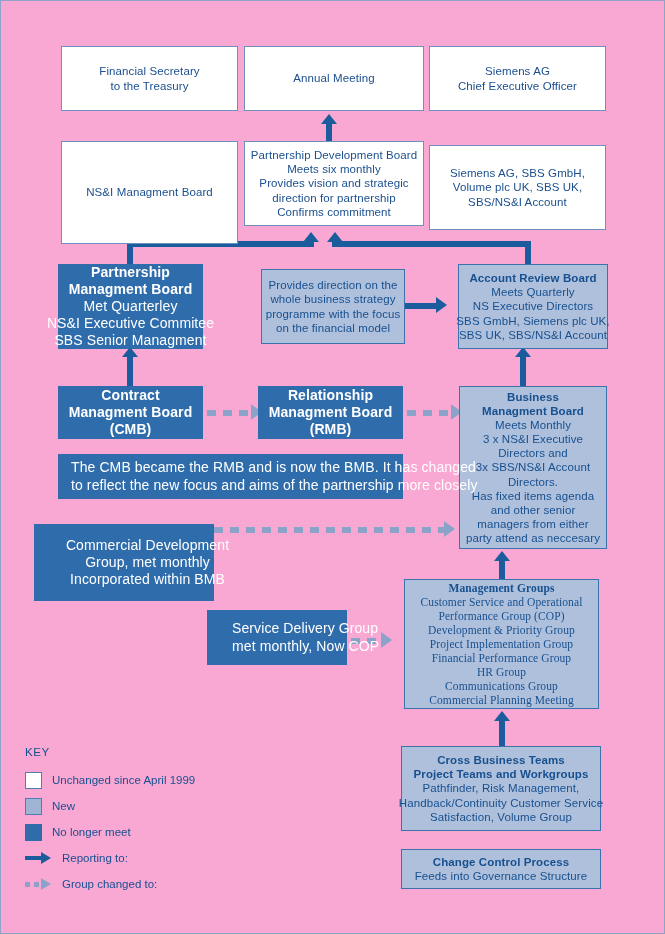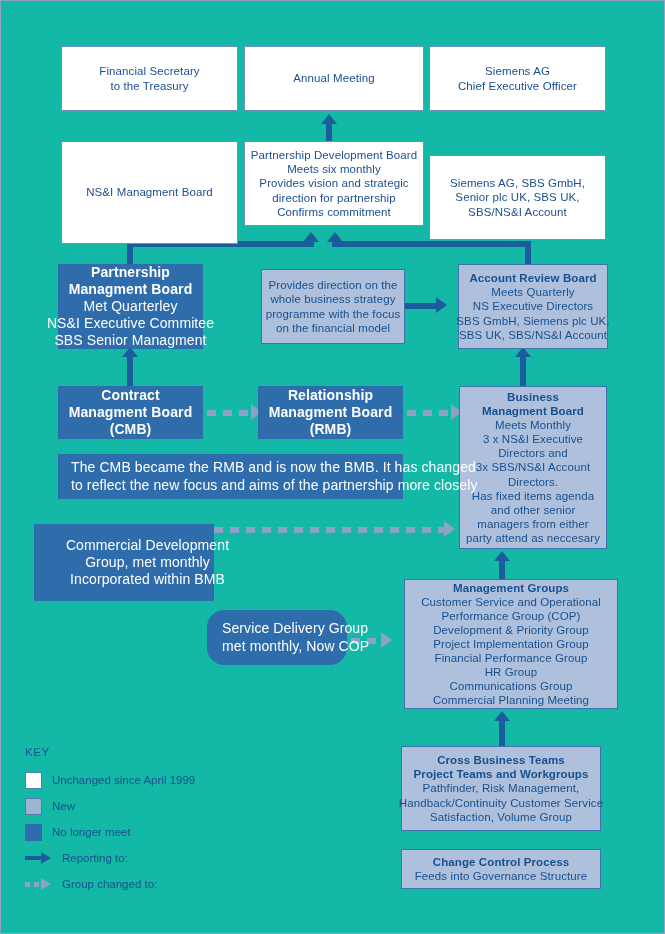--- a/index.html
+++ b/index.html
@@ -12,21 +12,21 @@
     background: #cdd6e8;
     font-family: "Liberation Sans", sans-serif;
     overflow: hidden;
   }
   #page {
     position: relative;
     width: 665px;
     height: 934px;
     box-sizing: border-box;
     border: 1px solid #8ea3c6;
-    background: #14b8a6;
+    background: #f9a8d4;
   }
 
   .box {
     position: absolute;
     box-sizing: border-box;
     display: flex;
     flex-direction: column;
     align-items: center;
     justify-content: center;
     text-align: center;
@@ -202,23 +202,23 @@
   </div>
 
   <div class="box v-white" style="left:243px; top:140px; width:180px; height:85px;">
     <span class="ln">Partnership Development Board</span>
     <span class="ln">Meets six monthly</span>
     <span class="ln">Provides vision and strategic</span>
     <span class="ln">direction for partnership</span>
     <span class="ln">Confirms commitment</span>
   </div>
 
-  <div class="box v-white" style="left:428px; top:154px; width:177px; height:85px;">
+  <div class="box v-white" style="left:428px; top:144px; width:177px; height:85px;">
     <span class="ln">Siemens AG, SBS GmbH,</span>
-    <span class="ln">Senior plc UK, SBS UK,</span>
+    <span class="ln">Volume plc UK, SBS UK,</span>
     <span class="ln">SBS/NS&amp;I Account</span>
   </div>
 
   <div class="box v-dark" style="left:57px; top:263px; width:145px; height:85px;">
     <span class="ln bold">Partnership</span>
     <span class="ln bold">Managment Board</span>
     <span class="ln">Met Quarterley</span>
     <span class="ln">NS&amp;I Executive Commitee</span>
     <span class="ln">SBS Senior Managment</span>
   </div>
@@ -268,33 +268,33 @@
     <span class="ln">The CMB became the RMB and is now the BMB. It has changed</span>
     <span class="ln">to reflect the new focus and aims of the partnership more closely</span>
   </div>
 
   <div class="box v-dark" style="left:33px; top:523px; width:180px; height:77px;padding-left:47px;">
     <span class="ln">Commercial Development</span>
     <span class="ln">Group, met monthly</span>
     <span class="ln">Incorporated within BMB</span>
   </div>
 
-  <div class="box v-light" style="left:403px; top:578px; width:214px; height:130px;">
+  <div class="box v-light" style="left:403px; top:578px; width:195px; height:130px;font-family:Liberation Serif, serif;">
     <span class="ln bold">Management Groups</span>
     <span class="ln">Customer Service and Operational</span>
     <span class="ln">Performance Group (COP)</span>
     <span class="ln">Development &amp; Priority Group</span>
     <span class="ln">Project Implementation Group</span>
     <span class="ln">Financial Performance Group</span>
     <span class="ln">HR Group</span>
     <span class="ln">Communications Group</span>
     <span class="ln">Commercial Planning Meeting</span>
   </div>
 
-  <div class="box v-dark" style="left:206px; top:609px; width:140px; height:55px; align-items:flex-start; padding-left:14px;border-radius:17px;">
+  <div class="box v-dark" style="left:206px; top:609px; width:140px; height:55px; align-items:flex-start; padding-left:24px;">
     <span class="ln">Service Delivery Group</span>
     <span class="ln">met monthly, Now COP</span>
   </div>
 
   <div class="box v-light" style="left:400px; top:745px; width:200px; height:85px;">
     <span class="ln bold">Cross Business Teams</span>
     <span class="ln bold">Project Teams and Workgroups</span>
     <span class="ln">Pathfinder, Risk Management,</span>
     <span class="ln">Handback/Continuity Customer Service</span>
     <span class="ln">Satisfaction, Volume Group</span>

